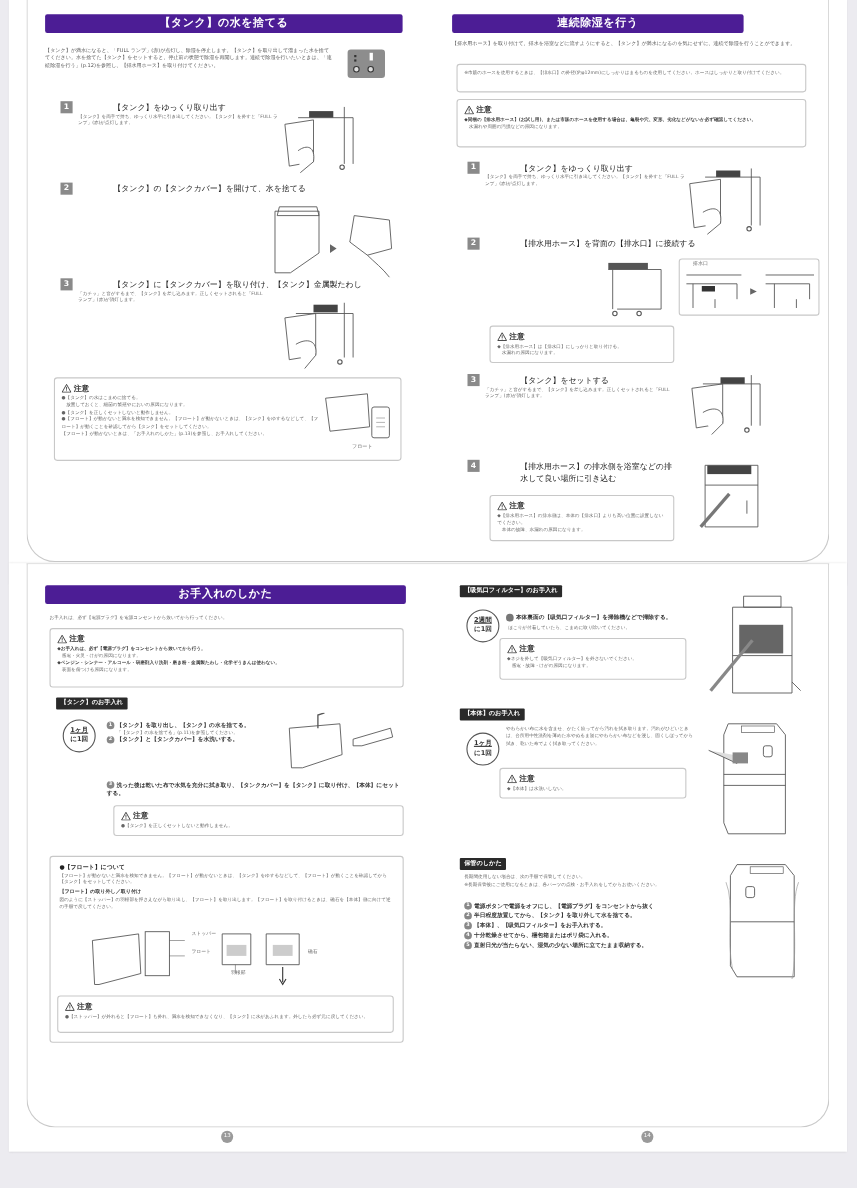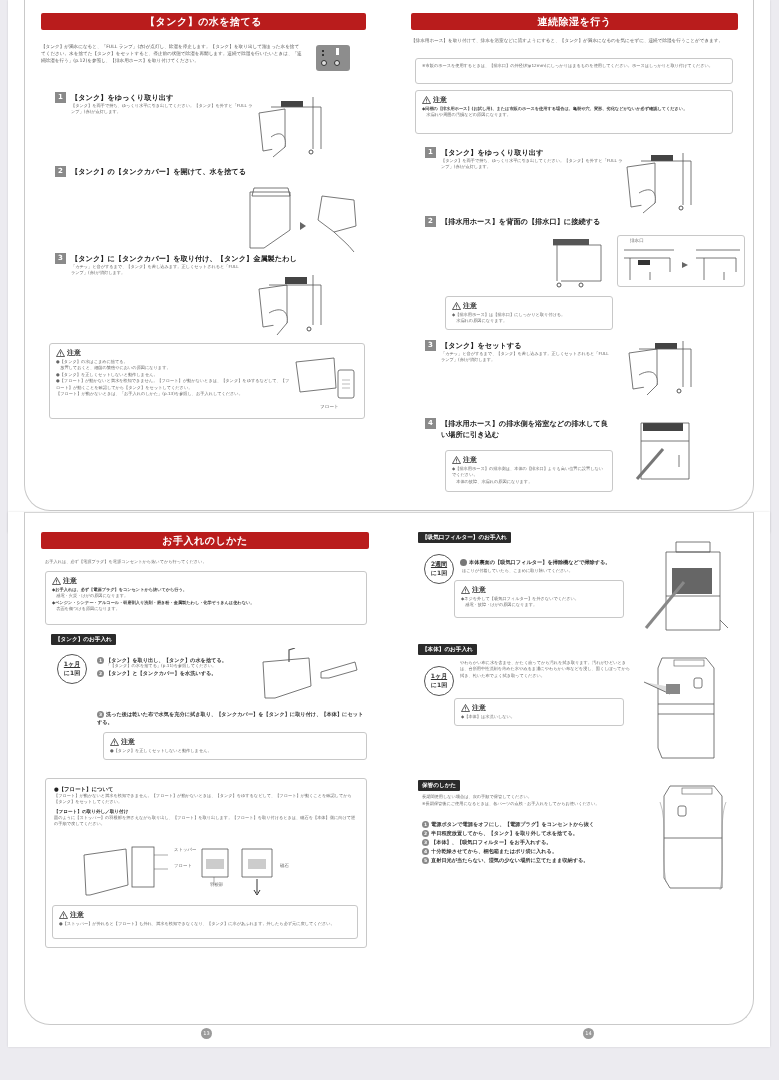--- a/index.html
+++ b/index.html
@@ -7,26 +7,26 @@
   body { font-family: "DejaVu Sans", "Liberation Sans", sans-serif; color: #333; position: relative; }
 
   .sheet { position: absolute; left: 8px; width: 762px; background: #fff; box-shadow: 0 0 2px rgba(0,0,0,0.12); }
   .sheet.top { top: 0; height: 533px; }
   .sheet.bottom { top: 512px; height: 535px; }
   .frame { position: absolute; left: 16px; right: 16px; top: -20px; bottom: 22px; border: 1px solid #c9c9c9; border-radius: 0 0 26px 26px; border-top: none; }
   .sheet.bottom .frame { top: 0; border-top: 1px solid #d5d5d5; border-radius: 0 0 26px 26px; }
   .pagenum { position: absolute; width: 11px; height: 11px; border-radius: 50%; background: #9a9a9a; color: #fff; font-size: 5px; line-height: 11px; text-align: center; }
 
   .col { position: absolute; }
-  .banner { background: #b91c1c; color: #fff; font-size: 10px; font-weight: bold; text-align: center; height: 17px; line-height: 17px; border-radius: 2px; letter-spacing: 0.5px; }
+  .banner { background: #4c1d95; color: #fff; font-size: 10px; font-weight: bold; text-align: center; height: 17px; line-height: 17px; border-radius: 2px; letter-spacing: 0.5px; }
   .small { font-size: 4.6px; line-height: 7px; color: #555; }
   .tiny { font-size: 4.2px; line-height: 6.4px; color: #666; }
   .step { display: flex; align-items: flex-start; gap: 5px; position: absolute; }
   .stepnum { width: 11px; height: 11px; background: #8a8a8a; color: #fff; font-size: 7px; font-weight: bold; text-align: center; line-height: 11px; flex: none; }
-  .steptitle { font-size: 7.2px; font-weight: bold; color: #222; line-height: 11px; }
+  .steptitle { font-size: 7.2px; font-weight: normal; color: #222; line-height: 11px; margin-left: 32px; }
   .box { position: absolute; border: 1px solid #c8c8c8; border-radius: 3px; padding: 4px 6px; background: #fff; }
   .caution-h { font-size: 7px; font-weight: bold; color: #333; display: flex; align-items: center; gap: 2px; margin-bottom: 1px; }
   .warn { width: 9px; height: 8px; display: inline-block; }
   .tag { position: absolute; background: #2a2a2a; color: #fff; font-size: 5.6px; font-weight: bold; padding: 1px 4px; border-radius: 1px; height: 11px; line-height: 9px; }
   .freq { position: absolute; width: 30px; height: 30px; border: 1px solid #555; border-radius: 50%; text-align: center; font-size: 6px; font-weight: bold; color: #333; }
   .freq .f1 { display: block; margin-top: 5px; text-decoration: underline; line-height: 8px; }
   .freq .f2 { display: block; line-height: 9px; }
   .circ { display: inline-block; width: 7px; height: 7px; border-radius: 50%; background: #888; color: #fff; font-size: 4.5px; line-height: 7px; text-align: center; margin-right: 2px; vertical-align: middle; }
   .numbered { font-size: 5.2px; line-height: 9px; font-weight: bold; color: #333; }
   .illus { position: absolute; }
@@ -114,21 +114,21 @@
         <svg width="64" height="50" viewBox="0 0 64 50">
             <path d="M2 8 L40 4 L42 34 L6 38 Z" stroke="#555" fill="none" stroke-width="0.8"></path>
             <rect x="44" y="16" width="16" height="28" rx="2" stroke="#555" fill="none" stroke-width="0.8"></rect>
             <path d="M48 26 L56 26 M48 30 L56 30 M48 34 L56 34" stroke="#777" stroke-width="0.5"></path>
           </svg>
       </div>
       <div class="tiny" style="position:absolute; left:270px; top:60px; font-size:4.6px;">フロート</div>
     </div>
   </div>
 
-  <div class="col" style="left:403px; top:13px; width:327px;">
+  <div class="col" style="left:403px; top:13px; width:265px;">
     <div class="banner">連続除湿を行う</div>
     <div class="small" style="position:absolute; top:24px; left:0; width:325px;">【排水用ホース】を取り付けて、排水を浴室などに流すようにすると、【タンク】が満水になるのを気にせずに、連続で除湿を行うことができます。</div>
     <div class="box" style="top:45px; left:4px; width:318px; height:26px;">
       <div class="tiny">※市販のホースを使用するときは、【排水口】の外径(約φ12mm)にしっかりはまるものを使用してください。ホースはしっかりと取り付けてください。</div>
     </div>
     <div class="box" style="top:77px; left:4px; width:318px; height:44px;">
       <div class="caution-h">
         <svg class="warn" viewBox="0 0 10 9">
             <path d="M5 0.5 L9.5 8.5 L0.5 8.5 Z" fill="none" stroke="#333" stroke-width="0.9"></path>
             <rect x="4.6" y="3" width="0.8" height="3" fill="#333"></rect>

